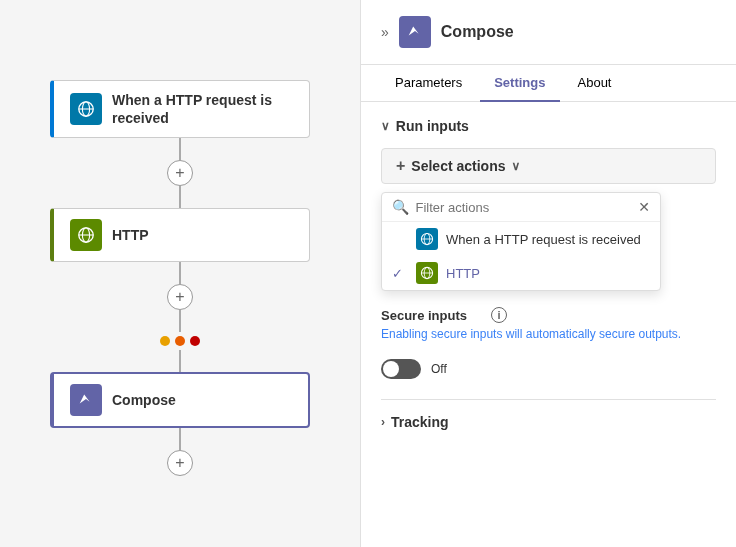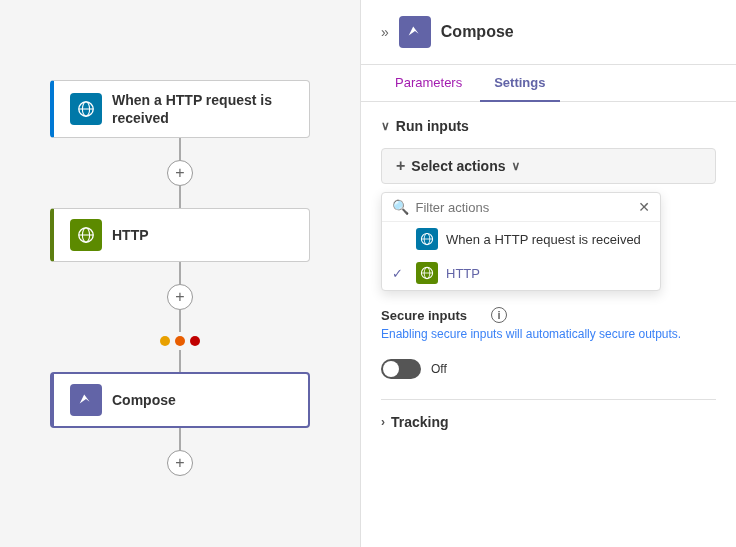--- a/index.html
+++ b/index.html
@@ -160,21 +160,21 @@
     .tabs {
       display: flex;
       padding: 0 20px;
       border-bottom: 1px solid #e0e0e0;
       gap: 4px;
     }
 
     .tab {
       padding: 10px 14px;
       font-size: 13px;
-      color: #a21caf;
+      color: #000000;
       cursor: pointer;
       border-bottom: 2px solid transparent;
       margin-bottom: -1px;
     }
 
     .tab.active {
       color: #6264a7;
       border-bottom: 2px solid #6264a7;
       font-weight: 700;
     }
@@ -458,20 +458,21 @@
       <svg width="18" height="18" viewBox="0 0 20 20" fill="white">
         <path d="M3 14 L8 4 L14 12 L10 9 Z" fill="white"></path>
       </svg>
     </div>
     <span class="header-title">Compose</span>
   </div>
 
   <div class="tabs">
     <div class="tab">Parameters</div>
     <div class="tab active">Settings</div>
+    <div class="tab">About</div>
   </div>
 
   <div class="panel-content">
 
     <div class="section-header">
       <span class="chevron">∨</span>
       <span>Run inputs</span>
     </div>
 
     <div class="select-actions-btn">

